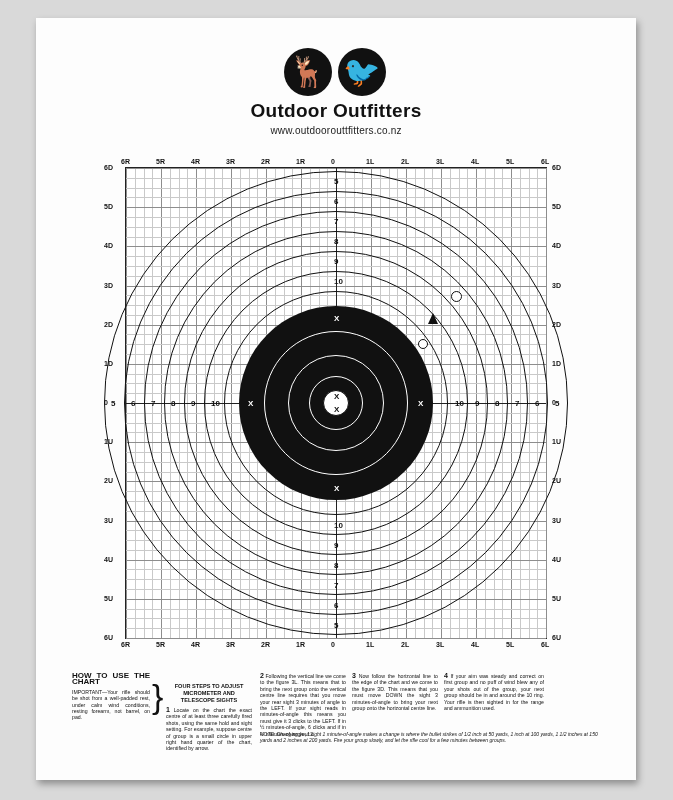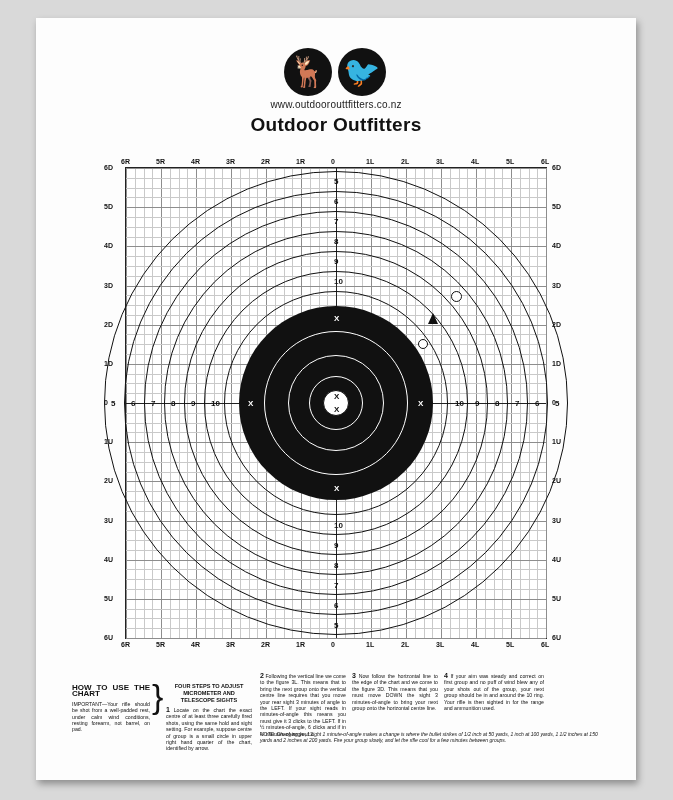--- a/index.html
+++ b/index.html
@@ -37,21 +37,21 @@
   .num.b{color:#111;font-weight:bold;}
   .tick{position:absolute;font-size:7px;color:#111;font-family:"Liberation Sans",sans-serif;}
   .tick.bold{font-weight:bold;}
   .hole{position:absolute;border-radius:50%;border:1.3px solid #111;background:#fff;}
   
   #bottom{position:absolute;left:36px;top:655px;width:530px;height:80px;}
   .col{position:absolute;top:0;font-size:5.2px;line-height:6.4px;color:#111;text-align:justify;}
   .col h4{margin:0 0 3px 0;font-size:7.6px;letter-spacing:0px;}
   .col .stepnum{font-weight:bold;font-size:7px;}
   #c0{left:0;width:78px;}
-  #c0 h4{font-size:8px;margin-top:12px;}
+  #c0 h4{font-size:8px;}
   #brace{position:absolute;left:80px;top:8px;font-size:34px;line-height:30px;color:#111;}
   #c1{left:94px;width:86px;padding-top:10px;}
   #c1 .hdr{font-weight:bold;font-size:5.6px;text-align:center;margin-bottom:3px;line-height:7px;}
   #c2{left:188px;width:86px;}
   #c3{left:280px;width:86px;}
   #c4{left:372px;width:100px;}
   #note{position:absolute;left:188px;top:58px;width:342px;font-size:5px;line-height:6.2px;
         font-style:italic;color:#111;}
 </style>
 </head>
@@ -62,22 +62,22 @@
 
     <div id="brand">
       <div id="logo">
         <div class="logo-circle left">
           <div class="glyph">🦌</div>
         </div>
         <div class="logo-circle right">
           <div class="glyph">🐦</div>
         </div>
       </div>
+      <div id="brand-name">Outdoor Outfitters</div>
       <div id="brand-url">www.outdoorouttfitters.co.nz</div>
-      <div id="brand-name">Outdoor Outfitters</div>
     </div>
 
     <div id="target">
       <div id="grid" style="outline: rgb(34, 34, 34) solid 1px;">
           <div class="gl v major" style="left: 0px;"></div>
           <div class="gl v" style="left: 8.75px;"></div>
           <div class="gl v" style="left: 17.5px;"></div>
           <div class="gl v" style="left: 26.25px;"></div>
           <div class="gl v major" style="left: 35px;"></div>
           <div class="gl v" style="left: 43.75px;"></div>

